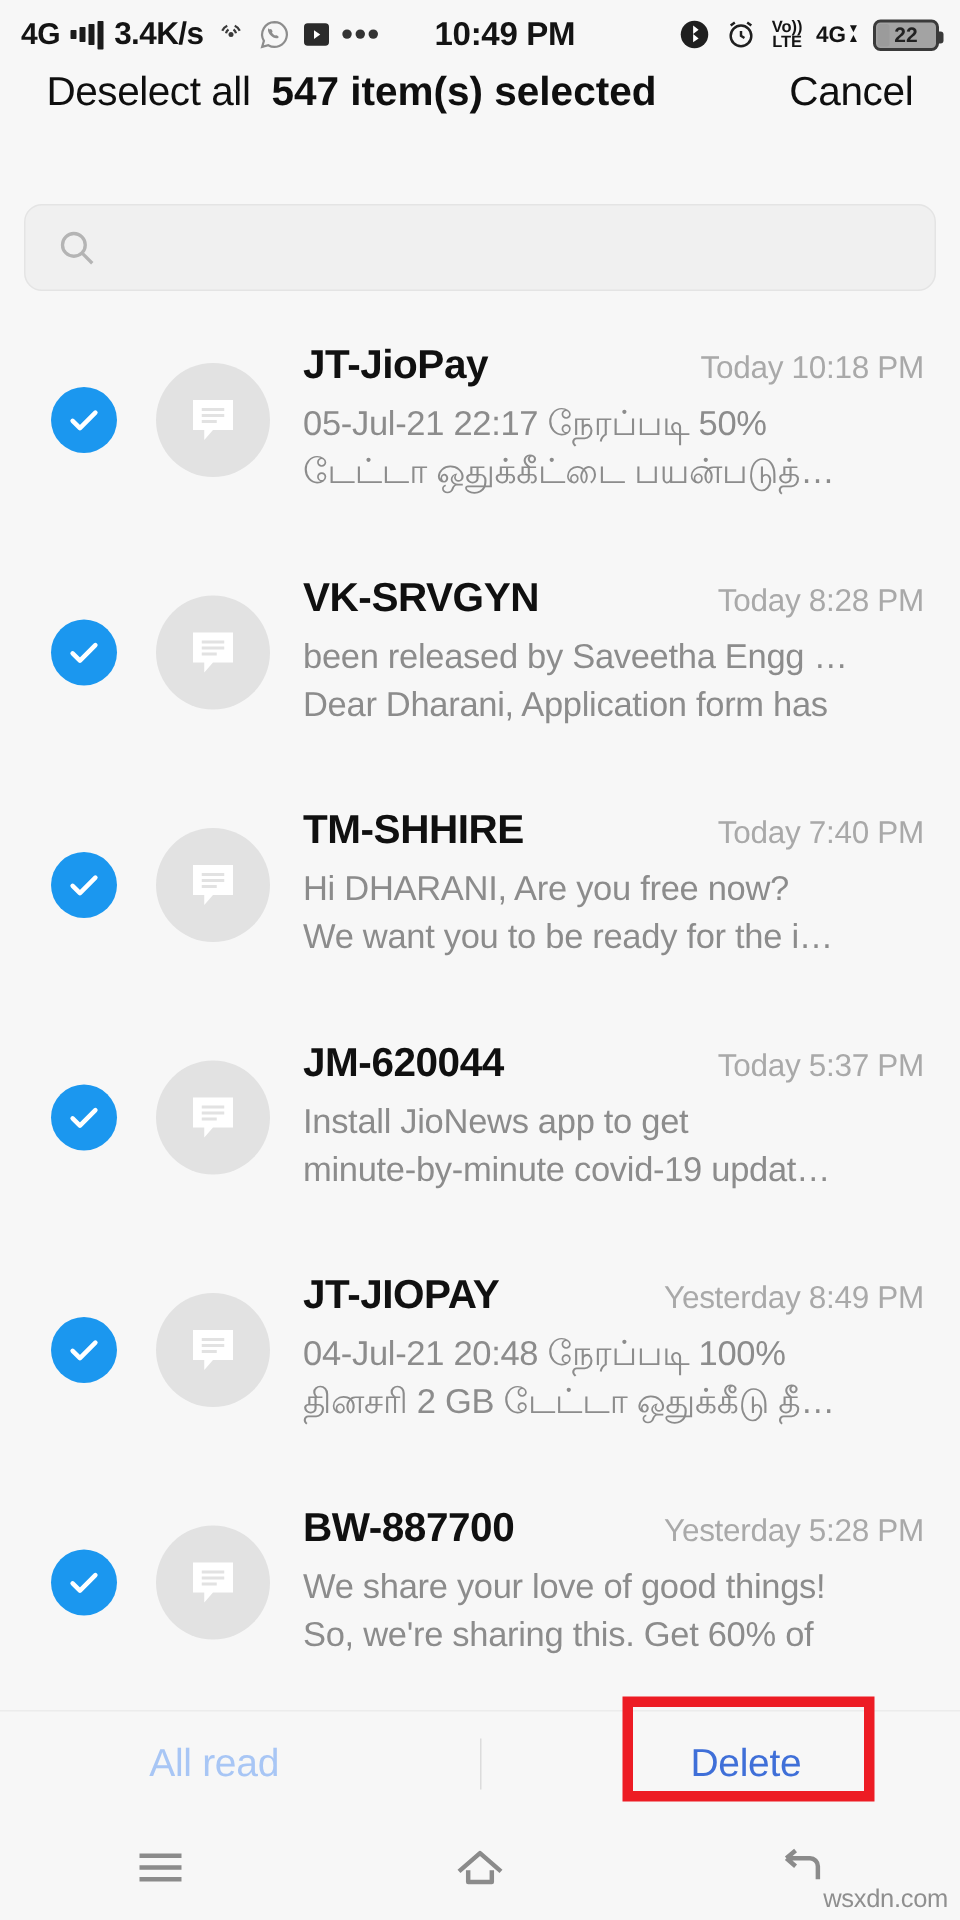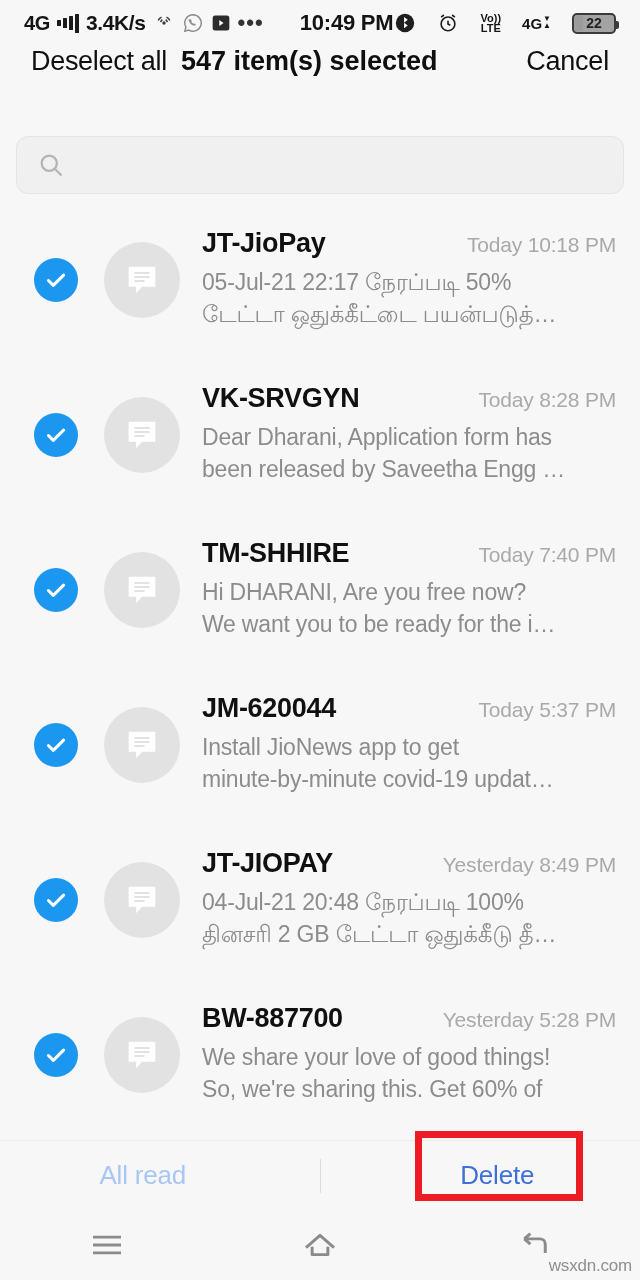--- a/index.html
+++ b/index.html
@@ -13,28 +13,28 @@
     position: relative;
     width: 640px; height: 1280px;
     background: #f7f7f7;
     display: flex; flex-direction: column;
   }
 
   
   .statusbar {
     height: 46px;
     display: flex; align-items: center;
-    padding: 0 24px;
+    padding: 0 14px;
     font-size: 21px; font-weight: bold;
     color: #141414;
     flex: 0 0 auto;
   }
   .sb-left { display: flex; align-items: center; gap: 7px; }
   .sb-center { flex: 1; display: flex; justify-content: flex-start; padding-left: 36px; }
-  .sb-right { display: flex; align-items: center; gap: 21px; }
+  .sb-right { display: flex; align-items: center; gap: 9px; }
   .net-label { font-size: 20px; font-weight: bold; letter-spacing: -.3px; }
 
   .bars { display: flex; align-items: flex-end; gap: 2px; height: 20px; }
   .bars i { width: 4px; background: #1b1b1b; display: block; border-radius: .5px; }
   .bars i:nth-child(1) { height: 6px; }
   .bars i:nth-child(2) { height: 10px; }
   .bars i:nth-child(3) { height: 14px; }
   .bars i:nth-child(4) { height: 19px; }
 
   .speed { font-size: 21px; font-weight: bold; letter-spacing: -.4px; }
@@ -264,22 +264,22 @@
           <path d="M4 4h16v12H12l-3.5 4v-4H4z" fill="#ffffff"></path>
           <path d="M7.5 7.8h9M7.5 10.2h9M7.5 12.6h6" stroke="#e2e2e2" stroke-width="1.2"></path>
         </svg>
       </span>
       <div class="row-body">
         <div class="row-top">
           <span class="sender">VK-SRVGYN</span>
           <span class="stamp">Today 8:28 PM</span>
         </div>
         <div class="snippet">
+          <div>been released by Saveetha Engg …</div>
           <div>Dear Dharani, Application form has</div>
-          <div>been released by Saveetha Engg …</div>
         </div>
       </div>
     </div>
 
     <div class="row">
       <span class="check">
         <svg viewBox="0 0 24 24" fill="none" stroke="#ffffff" stroke-width="2.8" stroke-linecap="round" stroke-linejoin="round">
             <path d="M5 12.5l4.5 4.5L19 7.5"></path>
           </svg>
       </span>

